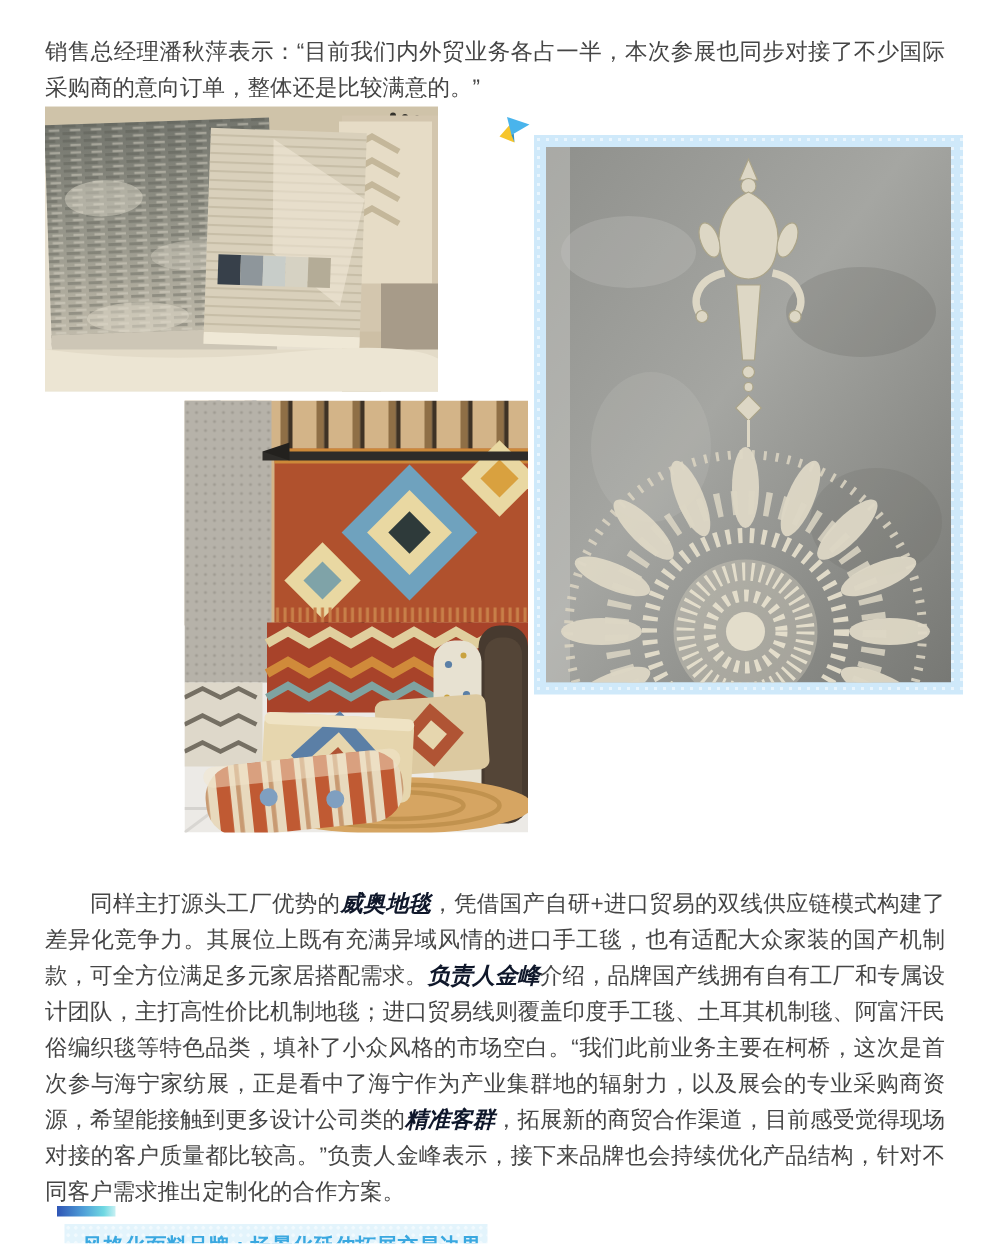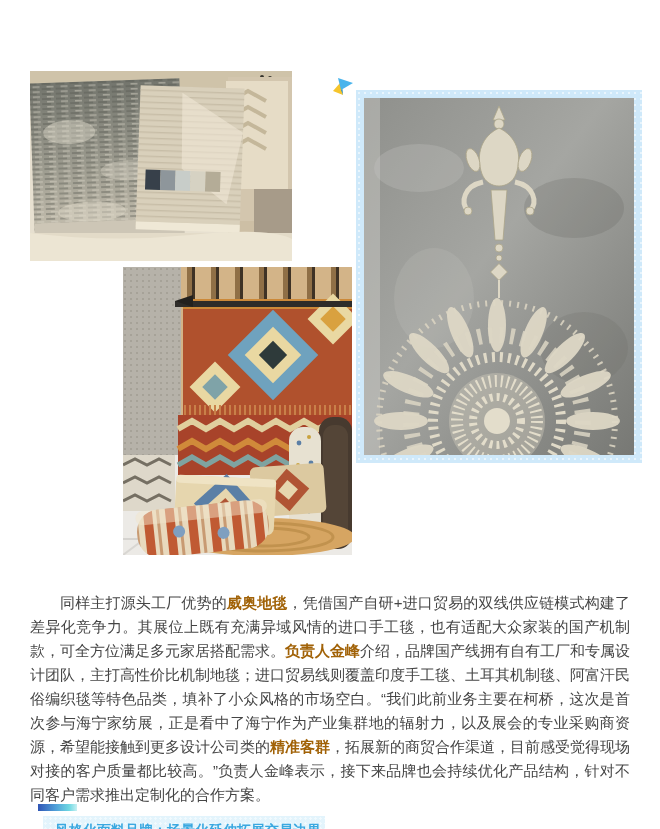--- a/index.html
+++ b/index.html
@@ -13,21 +13,21 @@
   .intro{
     position:absolute;left:30px;top:8px;width:600px;
     font-size:15px;line-height:24px;color:#454545;text-align:justify;
     letter-spacing:0;
   }
   .bodypara{
     position:absolute;left:30px;top:576px;width:600px;
     font-size:15px;line-height:24px;color:#454545;text-align:justify;
     text-indent:2em;
   }
-  .bodypara .b{font-weight:bold;color:#a16207;}
+  .bodypara .b{font-weight:bold;color:#0f172a;font-style:italic;}
 
   
   .photo{position:absolute;display:block;}
   .photo svg{display:block;}
   #photo-samples{left:30px;top:71px;width:262px;height:190px;}
   #photo-ethnic{left:123px;top:267px;width:229px;height:288px;}
   .frame{
     position:absolute;left:356px;top:90px;width:270px;height:357px;
     padding:8px;background:#cfe9fa;
     background-image:radial-gradient(rgba(255,255,255,.55) 1px,transparent 1.2px);
@@ -50,20 +50,21 @@
     display:block;padding:6px 0 0 12px;
     font-size:14px;font-weight:bold;color:#3aa8e0;letter-spacing:0;
     white-space:nowrap;
   }
 </style>
 </head>
 <body>
 
 <div class="page">
 
+  <p class="intro">销售总经理潘秋萍表示：“目前我们内外贸业务各占一半，本次参展也同步对接了不少国际采购商的意向订单，整体还是比较满意的。”</p>
 
   <div class="decor-icon">
     <svg width="24" height="22" viewBox="0 0 24 22">
       <polygon points="3,16 13,20 10,8" fill="#f6c52c"></polygon>
       <polygon points="8,3 23,8 11,15" fill="#49b4ec"></polygon>
       <polygon points="11,15 13,20 12.5,14" fill="#2e8fc4"></polygon>
     </svg>
   </div>
 
   <figure class="photo" id="photo-samples" style="margin:0">

